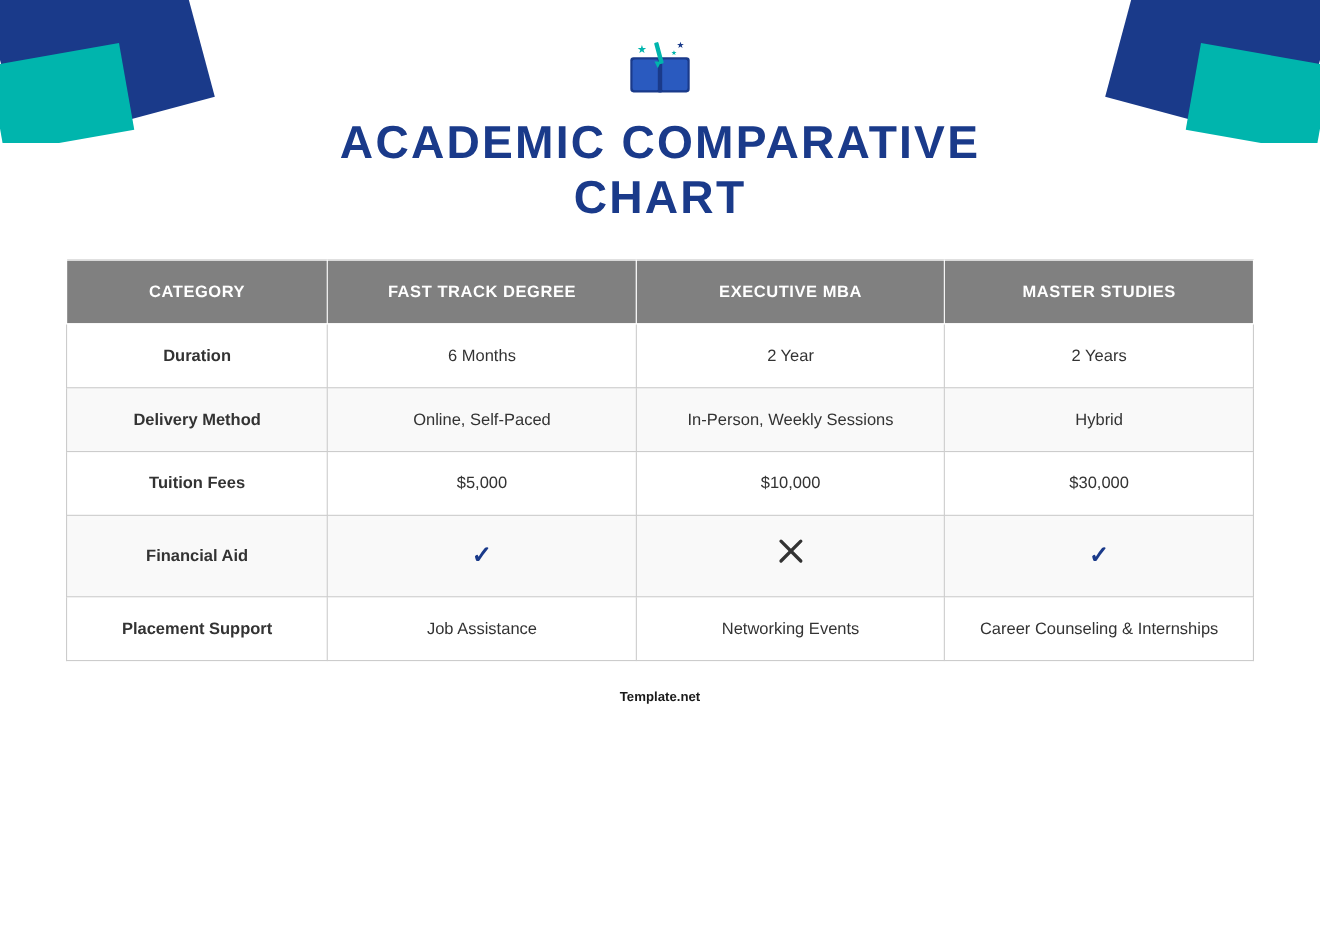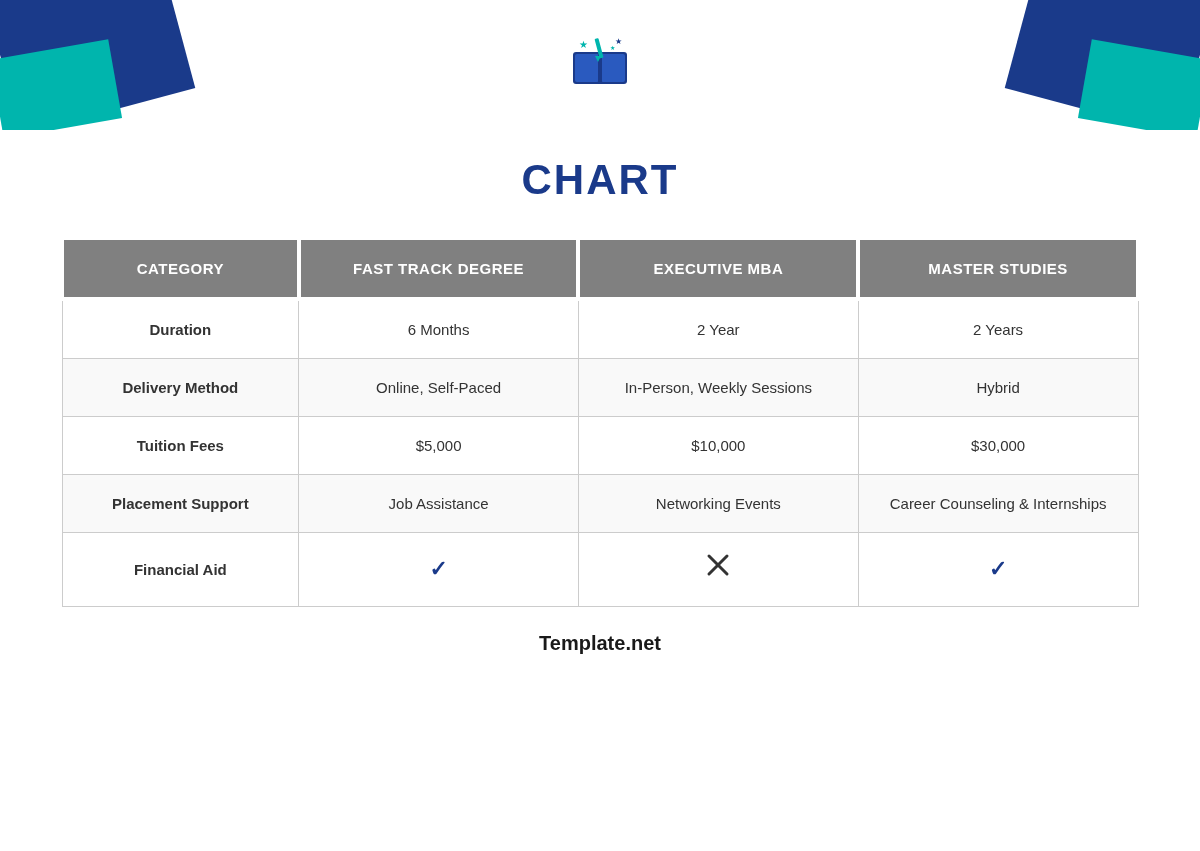--- a/index.html
+++ b/index.html
@@ -103,21 +103,21 @@
       background: #808080;
     }
 
     thead th {
       padding: 20px 15px;
       color: #ffffff;
       font-size: 15px;
       font-weight: 700;
       text-transform: uppercase;
       letter-spacing: 0.5px;
-      border: 4px solid #ffffff;
+      border: 1px solid #ffffff;
       text-align: center;
       margin-left: 24px;
     }
 
     thead th:first-child {
       width: 22%;
     }
     thead th:nth-child(2),
     thead th:nth-child(3),
     thead th:nth-child(4) {
@@ -159,21 +159,21 @@
     .cross-mark {
       color: #333333;
       font-size: 22px;
       font-weight: bold;
     }
 
     
     .footer {
       text-align: center;
       margin-top: 25px;
-      font-size: 20px;
+      font-size: 12px;
       font-weight: 700;
       color: #1a1a1a;
     }
   </style>
 </head>
 <body>
 
 <div class="corner-tl"></div>
 <div class="corner-tr"></div>
 
@@ -188,21 +188,21 @@
 
     <rect x="32" y="8" width="4" height="20" rx="1" fill="#00b5ad" transform="rotate(-15 35 18)"></rect>
     <polygon points="30,26 36,26 33,32" fill="#00b5ad"></polygon>
 
     <text x="14" y="18" font-size="10" fill="#00b5ad">★</text>
     <text x="50" y="14" font-size="8" fill="#1a3a8a">★</text>
     <text x="45" y="20" font-size="6" fill="#00b5ad">★</text>
   </svg>
 
   <div class="page-title">
-    <br>
+    <span>ACADEMIC COMPARATIVE</span><br>
     <span>CHART</span>
   </div>
 </div>
 
 <div class="table-container">
   <table>
     <thead>
       <tr>
         <th>CATEGORY</th>
         <th>FAST TRACK DEGREE</th>
@@ -223,33 +223,33 @@
           <td>In-Person, Weekly Sessions</td>
           <td>Hybrid</td>
         </tr>
         <tr>
           <td>Tuition Fees</td>
           <td>$5,000</td>
           <td>$10,000</td>
           <td>$30,000</td>
         </tr>
         <tr>
-          <td>Placement Support</td>
-          <td>Job Assistance</td>
-          <td>Networking Events</td>
-          <td>Career Counseling &amp; Internships</td>
-        </tr>
-        <tr>
           <td>Financial Aid</td>
           <td><span class="check-mark">✓</span></td>
           <td><span class="cross-mark"><svg width="28" height="28" viewBox="0 0 28 28">
                 <line x1="5" y1="5" x2="23" y2="23" stroke="#333" stroke-width="3" stroke-linecap="round"></line>
                 <line x1="23" y1="5" x2="5" y2="23" stroke="#333" stroke-width="3" stroke-linecap="round"></line>
               </svg></span></td>
           <td><span class="check-mark">✓</span></td>
         </tr>
+        <tr>
+          <td>Placement Support</td>
+          <td>Job Assistance</td>
+          <td>Networking Events</td>
+          <td>Career Counseling &amp; Internships</td>
+        </tr>
       </tbody>
   </table>
 </div>
 
 <div class="footer">
   <span>Template.net</span>
 </div>
 
 </body></html>

